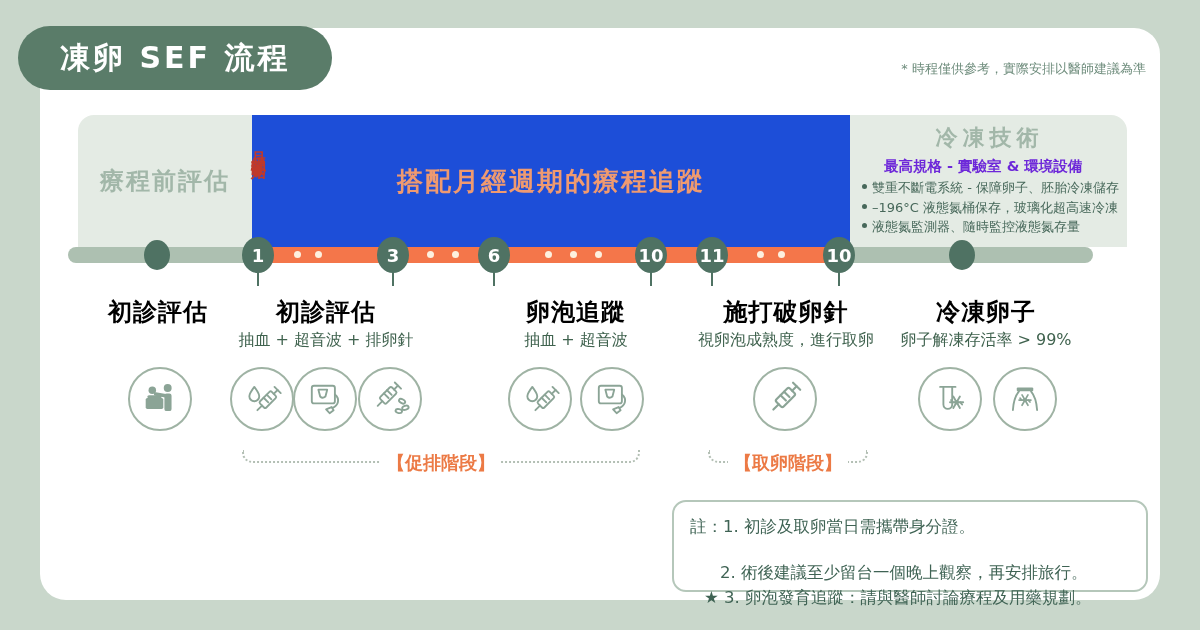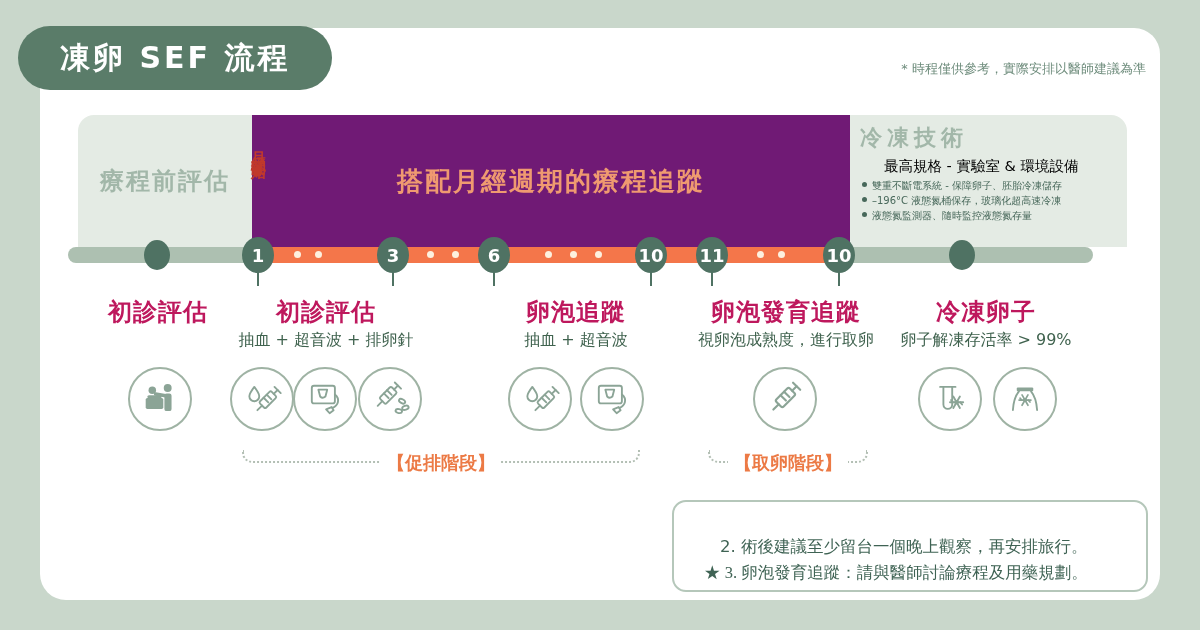--- a/index.html
+++ b/index.html
@@ -14,30 +14,30 @@
           background:#ffffff; border-radius:26px; }
   .badge { position:absolute; left:18px; top:26px; height:64px; padding:0 42px;
            background:#5a7c69; border-radius:34px; display:flex; align-items:center;
            color:#fff; font-size:30px; font-weight:bold; letter-spacing:3px; z-index:5; }
   .disclaimer { position:absolute; top:60px; right:54px; font-size:13px; color:#6f8d7d; z-index:4; }
 
   
   .panel { position:absolute; top:115px; height:132px; }
   .panel-left  { left:78px;  width:174px; background:#e4ebe4; border-radius:16px 0 0 0;
                  display:flex; align-items:center; justify-content:center; }
-  .panel-peach { left:252px; width:598px; background:#701a75;
+  .panel-peach { left:252px; width:598px; background:#1d4ed8;
                  display:flex; align-items:center; justify-content:center; }
   .panel-right { left:850px; width:277px; background:#e4ebe4; border-radius:0 16px 0 0;
                  padding:8px 8px 0 10px; }
   .pre-label { font-size:24px; font-weight:bold; color:#a2b7a9; letter-spacing:2px;text-align:right; }
   .peach-title { font-size:26px; font-weight:bold; color:#ef9a70; letter-spacing:2px; }
-  .freeze-title { font-size:22px; font-weight:bold; color:#a2b7a9;
+  .freeze-title { text-align:center; font-size:22px; font-weight:bold; color:#a2b7a9;
                   letter-spacing:5px; margin-bottom:4px; }
-  .freeze-sub { font-size:14.5px; font-weight:normal; color:#000000; padding-left:24px; margin-bottom:2px; }
-  .freeze-bullet { font-size:10px; color:#47685a; line-height:1.5; display:flex; align-items:flex-end; }
+  .freeze-sub { font-size:14.5px; font-weight:bold; color:#6d28d9; padding-left:24px; margin-bottom:2px; }
+  .freeze-bullet { font-size:13px; color:#47685a; line-height:1.5; display:flex; align-items:flex-end; }
   .freeze-bullet .dot { width:5px; height:5px; border-radius:50%; background:#47685a;
                         margin:0 5px 2px 2px; flex:0 0 auto; align-self:center; }
 
   
   .cycle-start { position:absolute; left:243px; top:140px; width:30px; z-index:3;
                  display:flex; flex-direction:column; align-items:center; }
   .cycle-start .vtext { writing-mode:vertical-rl; font-size:15px; font-weight:bold;
                         color:#c0392b; letter-spacing:4px; }
   .cycle-start svg { margin-top:4px; }
 
@@ -49,21 +49,21 @@
   .tl-node { position:absolute; background:#4f7263; border-radius:50%; z-index:2; }
   .tl-plain { width:26px; height:30px; top:240px; }
   .tl-num { width:32px; height:36px; top:237px; display:flex; align-items:center;
             justify-content:center; color:#fff; font-size:18px; font-weight:bold; }
   .tl-mini { position:absolute; width:7px; height:7px; border-radius:50%;
              background:#fdf0df; top:251px; z-index:2; }
   .tick { position:absolute; width:2px; height:14px; background:#4f7263; top:272px; z-index:2; }
 
   
   .stage-title { position:absolute; top:296px; text-align:center; font-size:24px;
-                 font-weight:bold; color:#be185d; letter-spacing:1px; }
+                 font-weight:bold; color:#000000; letter-spacing:1px; }
   .stage-sub { position:absolute; top:330px; text-align:center; font-size:16px; color:#40634f; }
 
   
   .icircle { position:absolute; top:367px; width:64px; height:64px; border:2px solid #9fb3a4;
              border-radius:50%; background:#fff; display:flex; align-items:center;
              justify-content:center; z-index:2; }
   .icircle svg { stroke:#8ba496; fill:none; stroke-width:1.7; stroke-linecap:round; stroke-linejoin:round; }
 
   
   .bracket { position:absolute; top:450px; height:13px;
@@ -71,21 +71,21 @@
              border-right:2px dotted #b3bfb4; border-radius:0 0 10px 10px; }
   .phase-label { position:absolute; top:451px; text-align:center; font-size:18px;
                  font-weight:bold; color:#ec7a45; background:#fff; padding:0 6px; z-index:3; }
 
   
   .note-box { position:absolute; left:672px; top:500px; width:476px; height:92px;
               border:2px solid #b5c7ba; border-radius:14px; background:#fff;
               padding:12px 16px 0 16px; z-index:3; }
   .note-line { font-size:16.5px; color:#3f6354; line-height:1.55; }
   .note-line.n2 { padding-left:30px;margin-top:20px; }
-  .note-line.n3 { padding-left:14px;font-family:Liberation Serif, serif; }
+  .note-line.n3 { padding-left:14px; }
 </style>
 </head>
 <body>
 
 <svg width="0" height="0" style="position:absolute">
   <defs>
     <g id="syr">
       <rect x="-4" y="-8" width="8" height="15" rx="1.5"></rect>
       <line x1="-4" y1="-3" x2="2" y2="-3"></line>
       <line x1="-4" y1="1" x2="2" y2="1"></line>
@@ -171,21 +171,21 @@
 <div class="tick" style="left:257px"></div>
 <div class="tick" style="left:392px"></div>
 <div class="tick" style="left:493px"></div>
 <div class="tick" style="left:650px"></div>
 <div class="tick" style="left:711px"></div>
 <div class="tick" style="left:838px"></div>
 
 <div class="stage-title" style="left:78px;width:160px">初診評估</div>
 <div class="stage-title" style="left:206px;width:240px">初診評估</div>
 <div class="stage-title" style="left:456px;width:240px">卵泡追蹤</div>
-<div class="stage-title" style="left:666px;width:240px">卵泡發育追蹤</div>
+<div class="stage-title" style="left:666px;width:240px">施打破卵針</div>
 <div class="stage-title" style="left:866px;width:240px">冷凍卵子</div>
 
 <div class="stage-sub" style="left:206px;width:240px">抽血 + 超音波 + 排卵針</div>
 <div class="stage-sub" style="left:456px;width:240px">抽血 + 超音波</div>
 <div class="stage-sub" style="left:646px;width:280px">視卵泡成熟度，進行取卵</div>
 <div class="stage-sub" style="left:846px;width:280px">卵子解凍存活率 &gt; 99%</div>
 
 <div class="icircle" style="left:128px">
   <svg width="44" height="44" viewBox="0 0 40 40">
     <circle cx="13" cy="12" r="3.4" fill="#8ba496" stroke="none"></circle>
@@ -252,15 +252,16 @@
     <use href="#flake" transform="translate(20,21) scale(0.9)"></use>
   </svg>
 </div>
 
 <div class="bracket" style="left:242px;width:398px"></div>
 <div class="phase-label" style="left:381px;width:120px">【促排階段】</div>
 <div class="bracket" style="left:708px;width:160px"></div>
 <div class="phase-label" style="left:728px;width:120px">【取卵階段】</div>
 
 <div class="note-box">
+  <div class="note-line n1">註：1. 初診及取卵當日需攜帶身分證。</div>
   <div class="note-line n2">2. 術後建議至少留台一個晚上觀察，再安排旅行。</div>
   <div class="note-line n3">★ 3. 卵泡發育追蹤：請與醫師討論療程及用藥規劃。</div>
 </div>
 
 </body></html>

